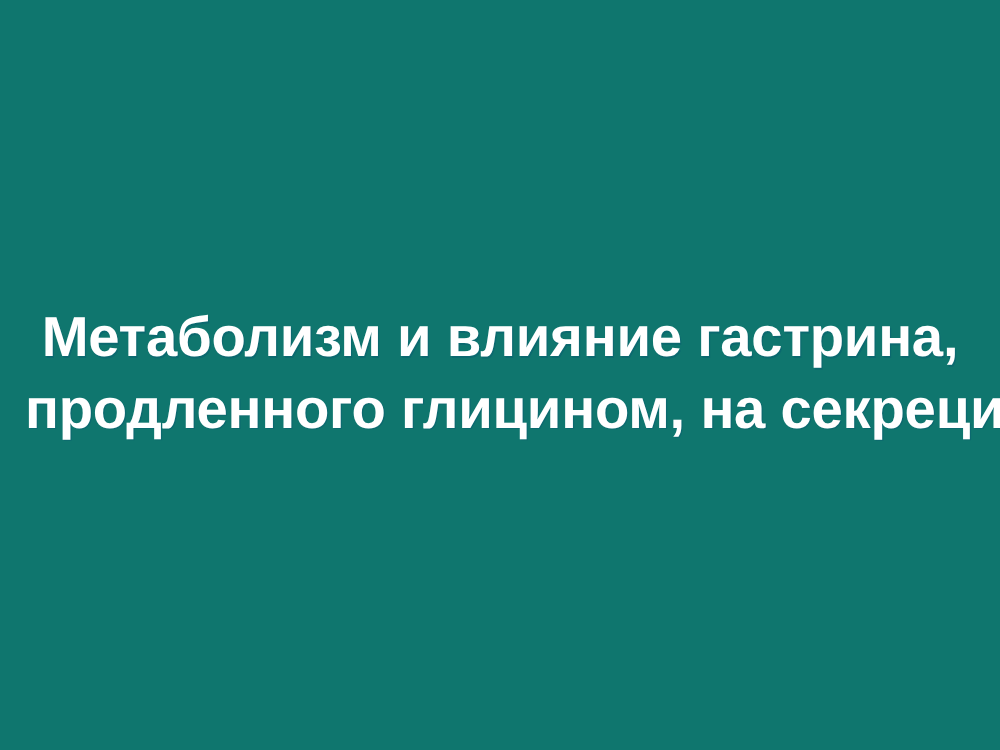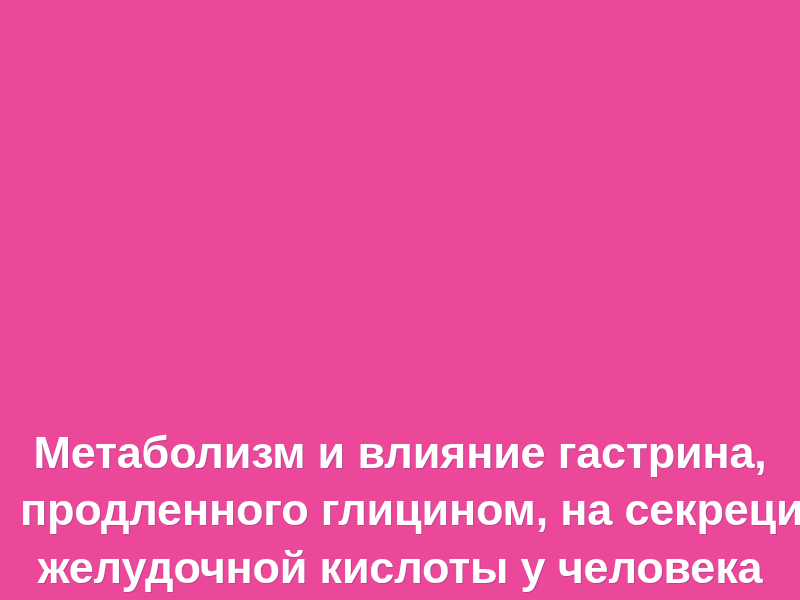--- a/index.html
+++ b/index.html
@@ -14,23 +14,23 @@
     overflow: hidden;
     font-family: "Liberation Sans", "DejaVu Sans", sans-serif;
   }
 
   #title-card {
     position: relative;
     box-sizing: border-box;
     width: 800px;
     height: 600px;
     display: flex;
-    align-items: flex-end;
+    align-items: center;
     justify-content: center;
-    background-color: #ec4899;
+    background-color: #0f766e;
   }
 
   #title-block {
     width: 760px;
     text-align: center;
     padding-bottom: 4px;
   }
 
   .title-line {
     display: block;
@@ -48,16 +48,15 @@
 <body>
 
 <div id="title-card">
 
   <div id="title-block">
 
     <span class="title-line">Метаболизм и влияние гастрина,</span>
 
     <span class="title-line">продленного глицином, на секрецию</span>
 
-    <span class="title-line">желудочной кислоты у человека</span>
 
   </div>
 </div>
 
 </body></html>

